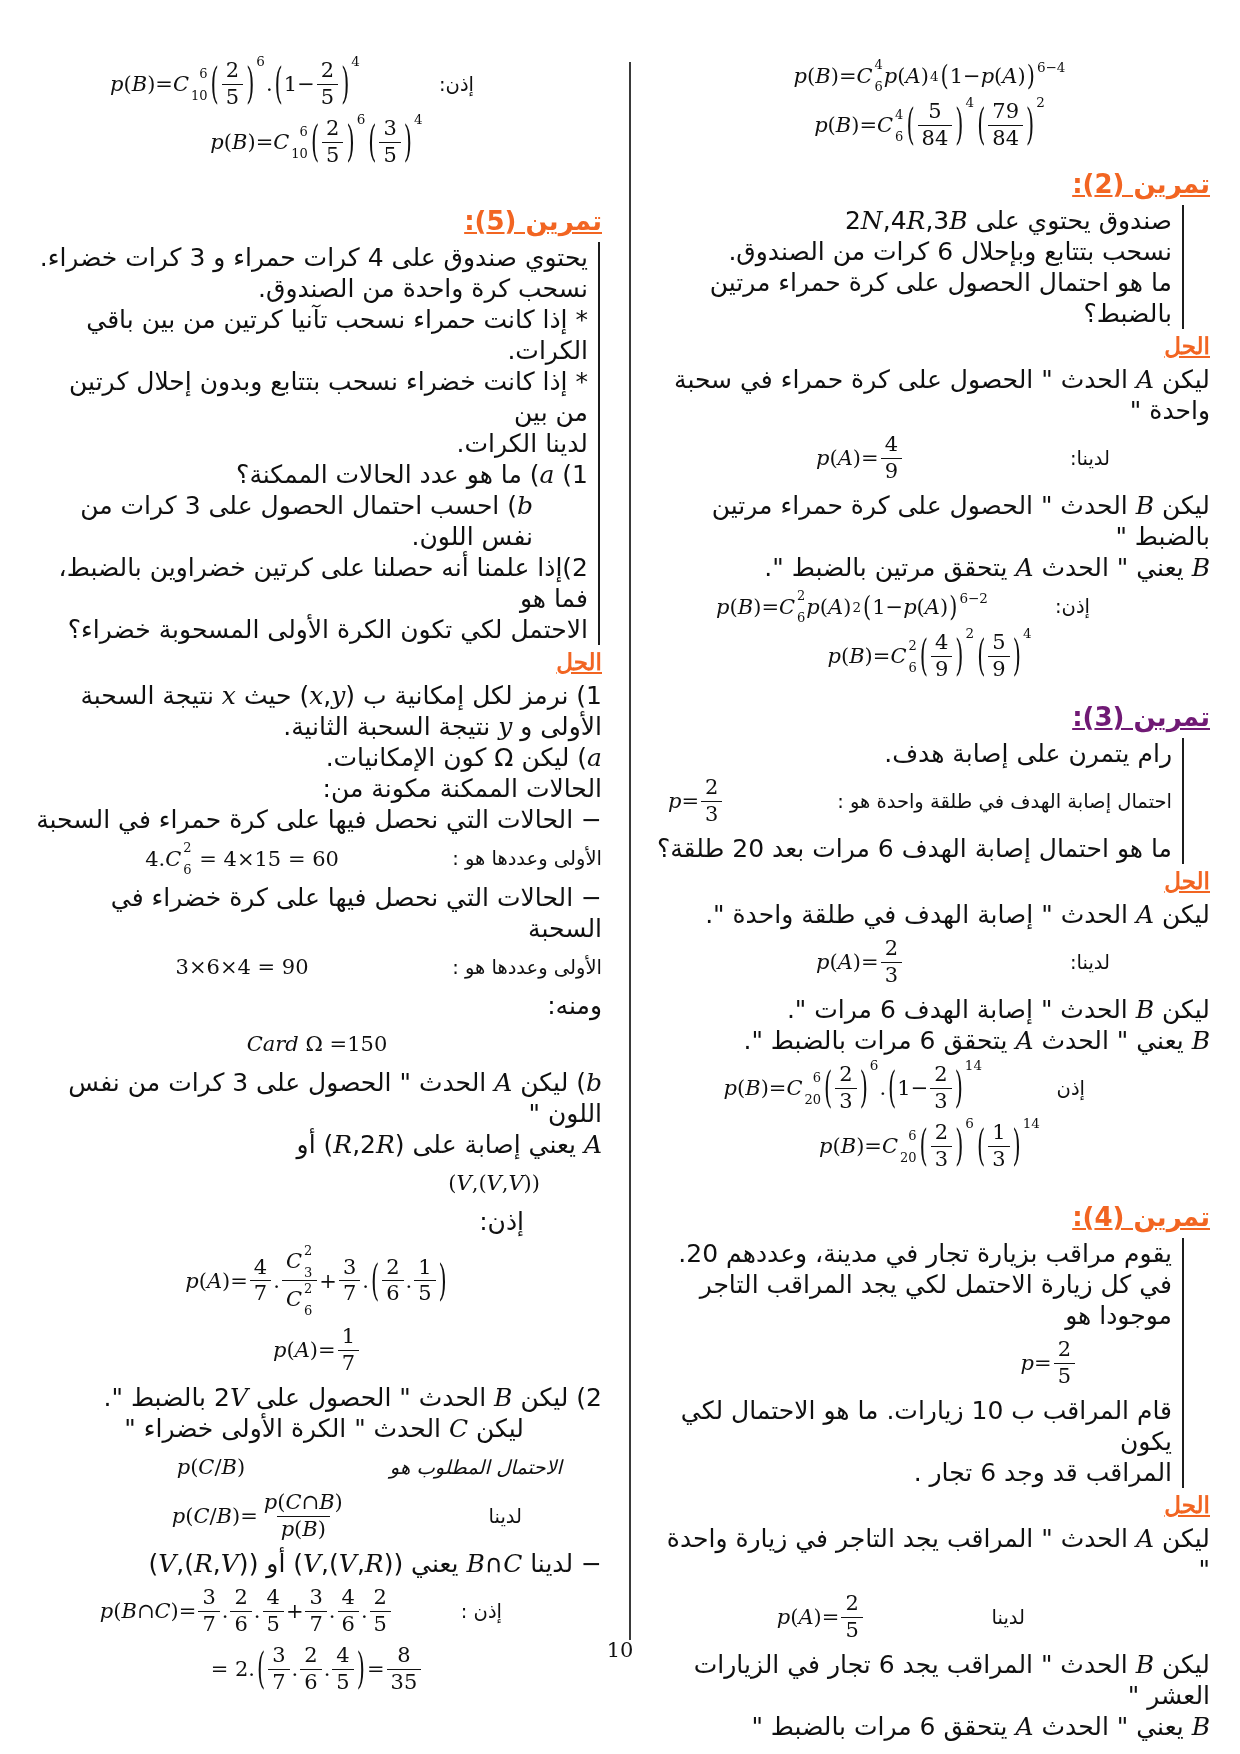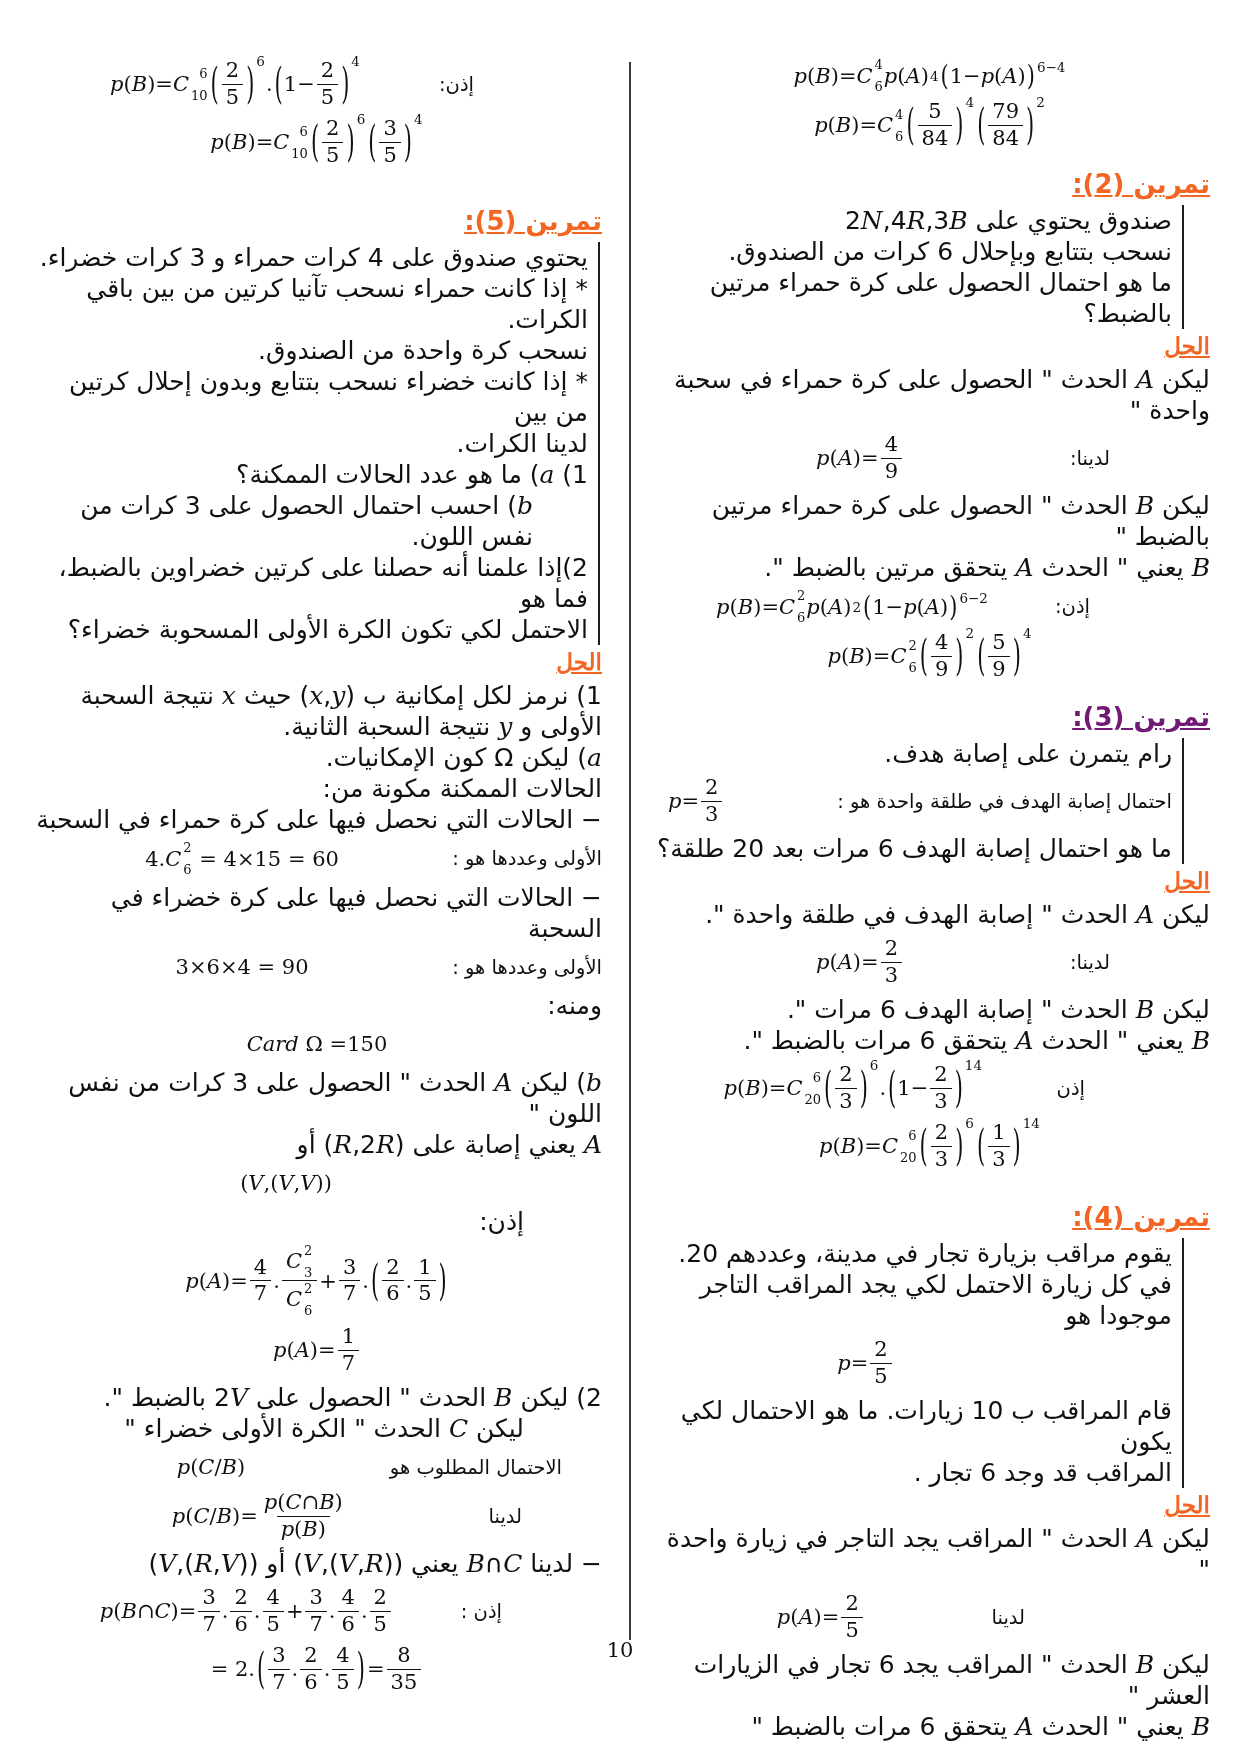--- a/index.html
+++ b/index.html
@@ -12,21 +12,21 @@
   .h1{font-size:26px;font-weight:bold;text-decoration:underline;margin:4px 0 6px;}
   .h2{font-size:23px;font-weight:bold;text-decoration:underline;margin:4px 0 4px;font-family:Liberation Serif, serif;}
   .line{font-size:25px;line-height:31px;}
   .it{font-family:"DejaVu Serif",serif;font-style:italic;}
   .m{font-family:"DejaVu Serif",serif;font-size:21px;direction:ltr;unicode-bidi:isolate;
      display:inline-flex;align-items:center;white-space:pre;}
   .mrow{display:flex;direction:rtl;align-items:center;margin:6px 0;min-height:34px;}
   .mlabel{font-size:19.5px;flex:0 0 auto;}
   .mform{flex:1 1 auto;direction:ltr;display:flex;align-items:center;justify-content:center;}
   .mform.left{justify-content:flex-start;}
-  .mform.right{justify-content:center;}
+  .mform.right{justify-content:flex-end;}
   .frac{display:inline-flex;flex-direction:column;align-items:center;vertical-align:middle;
         margin:0 2px;line-height:1.12;}
   .frac .den{border-top:1.5px solid #111;}
   .frac .num,.frac .den{padding:1px 4px;display:inline-flex;align-items:center;justify-content:center;}
   .grp{display:inline-flex;align-items:center;margin:0 1px;}
   .bp{display:inline-block;transform:scaleY(1.3);font-weight:300;padding:0 1px;}
   .grp.tall>.bp{transform:scaleY(2.05);}
   .gx{font-size:13.5px;align-self:flex-start;transform:translateY(-5px);margin-left:1px;}
   .sup{font-size:13.5px;vertical-align:9px;margin-left:1px;}
   .cs{display:inline-flex;align-items:center;}
@@ -51,22 +51,22 @@
         </div>
       </div>
       <div class="mrow">
         <div class="mform center">
           <span class="m"><span><span class="it">p</span><span>(</span><span class="it">B</span><span>)=</span></span><span class="cs"><span><span class="it">C</span></span><span class="ss"><span>6</span><span>10</span></span></span><span class="grp tall"><span class="bp">(</span><span class="m"><span class="frac"><span class="num"><span><span>2</span></span></span><span class="den"><span><span>5</span></span></span></span></span><span class="bp">)</span><span class="gx">6</span></span><span class="grp tall"><span class="bp">(</span><span class="m"><span class="frac"><span class="num"><span><span>3</span></span></span><span class="den"><span><span>5</span></span></span></span></span><span class="bp">)</span><span class="gx">4</span></span></span>
         </div>
       </div>
       <div class="h1" style="color: rgb(242, 101, 34); margin-top: 38px;">تمرين (5):</div>
       <div class="stmt">
         <div class="line"><span><span>يحتوي صندوق على 4 كرات حمراء و 3 كرات خضراء.</span></span></div>
+        <div class="line"><span><span>نسحب كرة واحدة من الصندوق.</span></span></div>
         <div class="line"><span><span>* إذا كانت حمراء نسحب تآنيا كرتين من بين باقي الكرات.</span></span></div>
-        <div class="line"><span><span>نسحب كرة واحدة من الصندوق.</span></span></div>
         <div class="line"><span><span>* إذا كانت خضراء نسحب بتتابع وبدون إحلال كرتين من بين</span></span></div>
         <div class="line"><span><span>لدينا الكرات.</span></span></div>
         <div class="line"><span><span>1) </span><span class="it">a</span><span>) ما هو عدد الحالات الممكنة؟</span></span></div>
         <div class="line" style="padding-left: 0px; padding-right: 55px;"><span><span class="it">b</span><span>) احسب احتمال الحصول على 3 كرات من نفس اللون.</span></span></div>
         <div class="line"><span><span>2)إذا علمنا أنه حصلنا على كرتين خضراوين بالضبط، فما هو</span></span></div>
         <div class="line"><span><span>الاحتمل لكي تكون الكرة الأولى المسحوبة خضراء؟</span></span></div>
       </div>
       <div class="h2" style="color: rgb(242, 101, 34);">الحل</div>
       <div class="line"><span><span>1) نرمز لكل إمكانية ب (</span><span class="it">x</span><span>,</span><span class="it">y</span><span>) حيث </span><span class="it">x</span><span> نتيجة السحبة</span></span></div>
       <div class="line"><span><span>الأولى و </span><span class="it">y</span><span> نتيجة السحبة الثانية.</span></span></div>
@@ -106,21 +106,21 @@
         </div>
       </div>
       <div class="mrow">
         <div class="mform center">
           <span class="m"><span><span class="it">p</span><span>(</span><span class="it">A</span><span>)=</span></span><span class="frac"><span class="num"><span><span>1</span></span></span><span class="den"><span><span>7</span></span></span></span></span>
         </div>
       </div>
       <div class="line"><span><span>2) ليكن </span><span class="it">B</span><span> الحدث " الحصول على 2</span><span class="it">V</span><span> بالضبط ".</span></span></div>
       <div class="line" style="padding-left: 0px; padding-right: 78px;"><span><span>ليكن </span><span class="it">C</span><span> الحدث " الكرة الأولى خضراء "</span></span></div>
       <div class="mrow">
-        <span class="mlabel" style="margin-right: 40px;"><span><span>الاحتمال المطلوب هو</span></span></span>
+        <span class="mlabel" style="margin-right: 40px; font-style: italic;"><span><span>الاحتمال المطلوب هو</span></span></span>
         <div class="mform center">
           <span class="m"><span><span class="it">p</span><span>(</span><span class="it">C</span><span>/</span><span class="it">B</span><span>)</span></span></span>
         </div>
       </div>
       <div class="mrow">
         <span class="mlabel" style="margin-right: 80px;"><span><span>لدينا</span></span></span>
         <div class="mform center">
           <span class="m"><span><span class="it">p</span><span>(</span><span class="it">C</span><span>/</span><span class="it">B</span><span>)=</span></span><span class="frac"><span class="num"><span><span class="it">p</span><span>(</span><span class="it">C</span><span>∩</span><span class="it">B</span><span>)</span></span></span><span class="den"><span><span class="it">p</span><span>(</span><span class="it">B</span><span>)</span></span></span></span></span>
         </div>
       </div>

